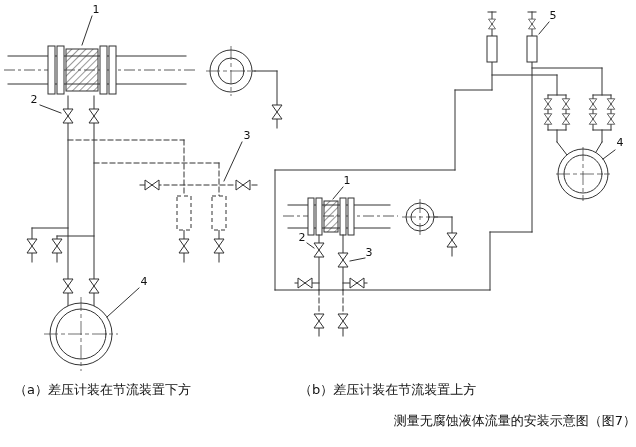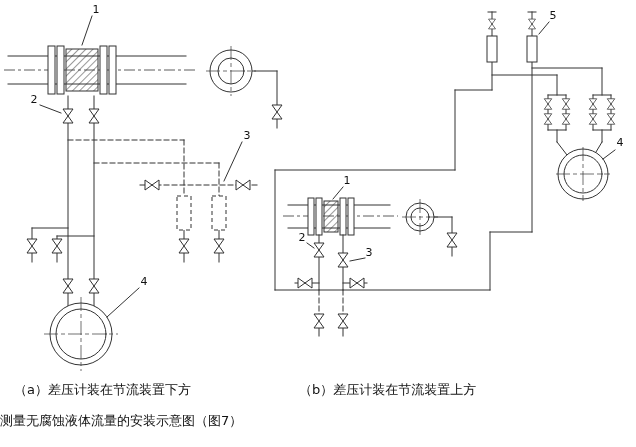--- a/index.html
+++ b/index.html
@@ -9,21 +9,21 @@
   .ln{stroke:#333;stroke-width:1;fill:none;stroke-linecap:square;}
   .dash{stroke-dasharray:5 3;}
   .cl{stroke:#333;stroke-width:.8;fill:none;stroke-dasharray:11 3 3 3;}
   .thin{stroke:#333;stroke-width:.7;fill:none;stroke-dasharray:14 3 4 3;}
   .wh{fill:#fff;stroke:#333;stroke-width:1;}
   .hx{fill:url(#hatch);stroke:#333;stroke-width:1;}
   .dr{fill:#fff;stroke:#333;stroke-width:1;stroke-dasharray:4 3;}
   .vlv{fill:#fff;stroke:#333;stroke-width:1;}
   text.lbl{font:11px "DejaVu Sans","Liberation Sans",sans-serif;fill:#111;text-anchor:middle;}
   .caption{position:absolute;font-size:13px;color:#111;white-space:nowrap;}
-  #caption-title{position:absolute;top:412px;left:0;width:636px;text-align:left;
+  #caption-title{position:absolute;top:412px;left:0;width:636px;text-align:right;
                  font-size:13px;color:#111;}
 </style>
 </head>
 <body>
 
 <div id="figure">
 
 <svg width="636" height="378" viewBox="0 0 636 378">
   <defs>
     <pattern id="hatch" width="5" height="5" patternUnits="userSpaceOnUse" patternTransform="rotate(45)">

